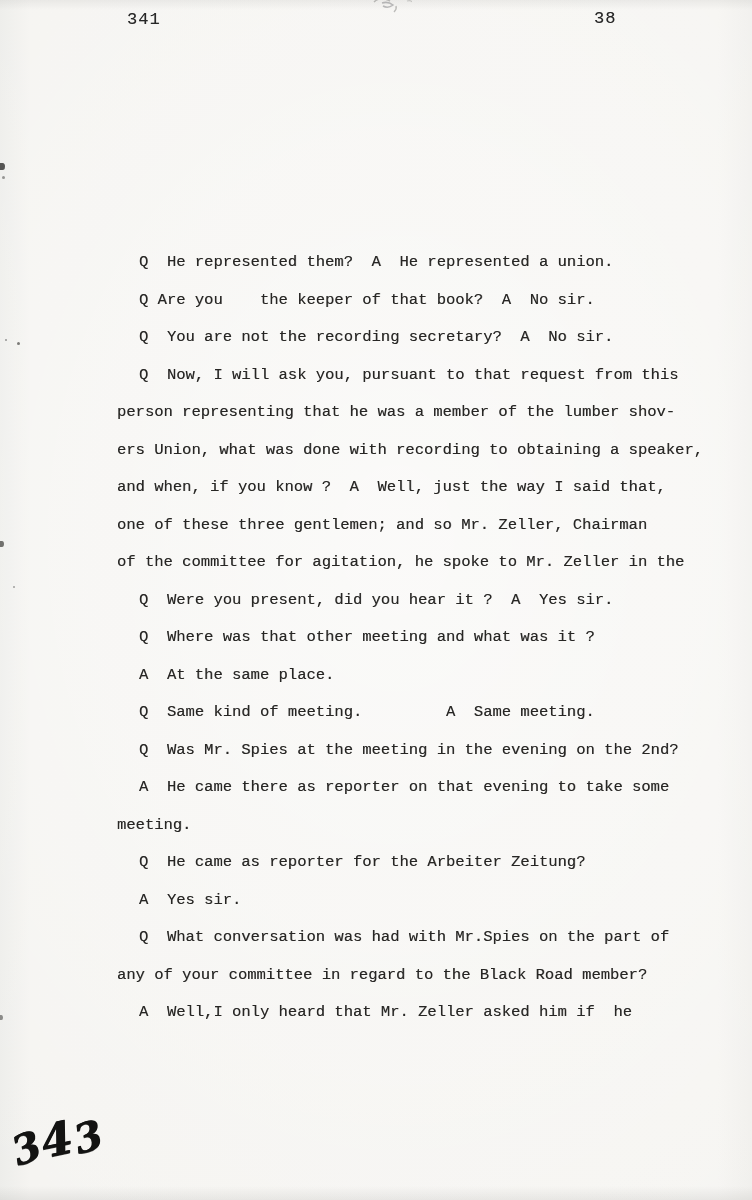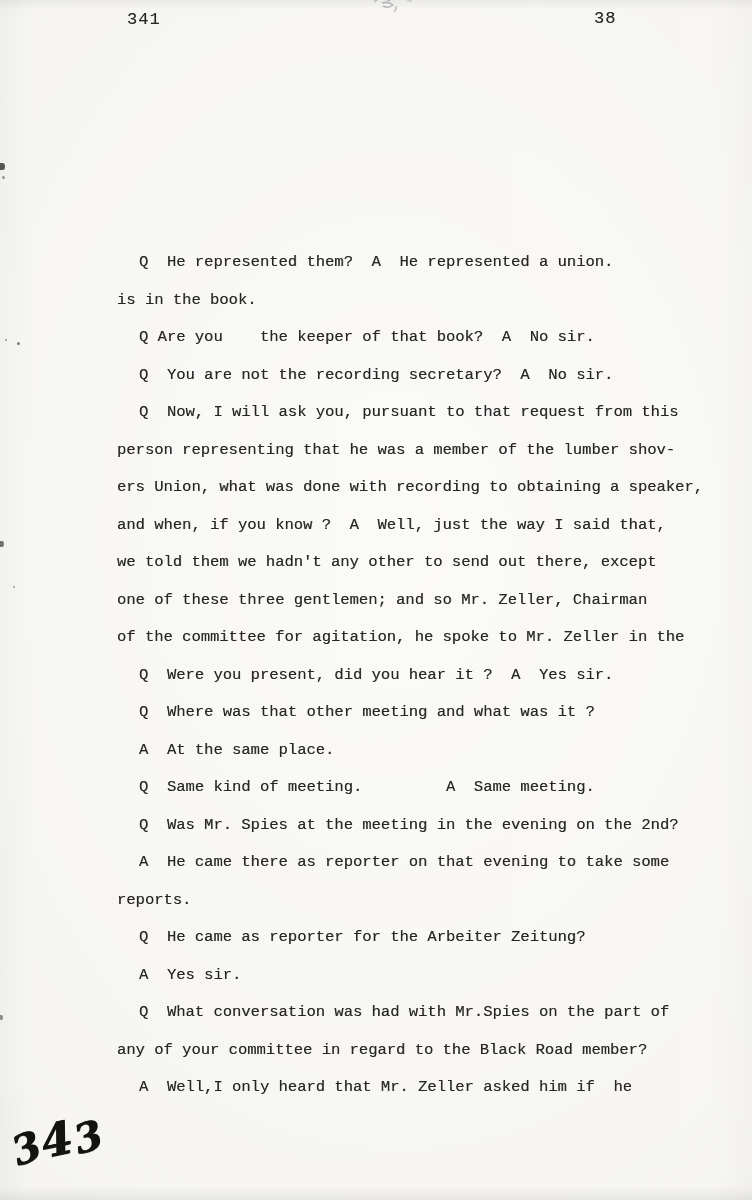--- a/index.html
+++ b/index.html
@@ -113,37 +113,35 @@
     <path d="M22 3 Q 28 1 33 5 Q 28 9 23 6" stroke="#87878a" stroke-width="1.6" fill="none"></path>
     <path d="M36 6 q 1 3 -2 6" stroke="#8d8d8a" stroke-width="1.4" fill="none"></path>
     <path d="M47 1 q 4 -1 5 1" stroke="#a9a9a6" stroke-width="1.2" fill="none"></path>
   </svg>
 
   <div class="pagenum pagenum-left">341</div>
   <div class="pagenum pagenum-right">38</div>
 
   <div class="transcript" id="transcript-lines">
       <div class="tline indent">Q  He represented them?  A  He represented a union.</div>
-      <div class="tline">is in the book.</div>
       <div class="tline indent">Q Are you    the keeper of that book?  A  No sir.</div>
       <div class="tline indent">Q  You are not the recording secretary?  A  No sir.</div>
       <div class="tline indent">Q  Now, I will ask you, pursuant to that request from this</div>
       <div class="tline">person representing that he was a member of the lumber shov-</div>
       <div class="tline">ers Union, what was done with recording to obtaining a speaker,</div>
       <div class="tline">and when, if you know ?  A  Well, just the way I said that,</div>
-      <div class="tline">we told them we hadn't any other to send out there, except</div>
       <div class="tline">one of these three gentlemen; and so Mr. Zeller, Chairman</div>
       <div class="tline">of the committee for agitation, he spoke to Mr. Zeller in the</div>
       <div class="tline indent">Q  Were you present, did you hear it ?  A  Yes sir.</div>
       <div class="tline indent">Q  Where was that other meeting and what was it ?</div>
       <div class="tline indent">A  At the same place.</div>
       <div class="tline indent">Q  Same kind of meeting.         A  Same meeting.</div>
       <div class="tline indent">Q  Was Mr. Spies at the meeting in the evening on the 2nd?</div>
       <div class="tline indent">A  He came there as reporter on that evening to take some</div>
-      <div class="tline">reports.</div>
+      <div class="tline">meeting.</div>
       <div class="tline indent">Q  He came as reporter for the Arbeiter Zeitung?</div>
       <div class="tline indent">A  Yes sir.</div>
       <div class="tline indent">Q  What conversation was had with Mr.Spies on the part of</div>
       <div class="tline">any of your committee in regard to the Black Road member?</div>
       <div class="tline indent">A  Well,I only heard that Mr. Zeller asked him if  he</div>
     </div>
 
   <div class="handwritten"><span class="hw-digit hw-0">3</span><span class="hw-digit hw-1">4</span><span class="hw-digit hw-2">3</span></div>
 
   <div class="speck s1"></div>

